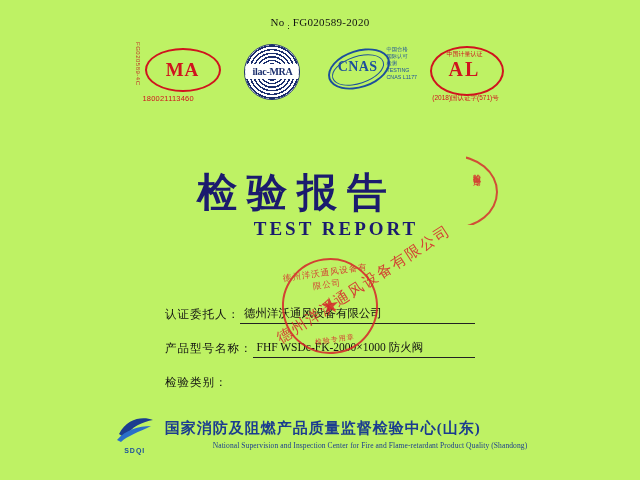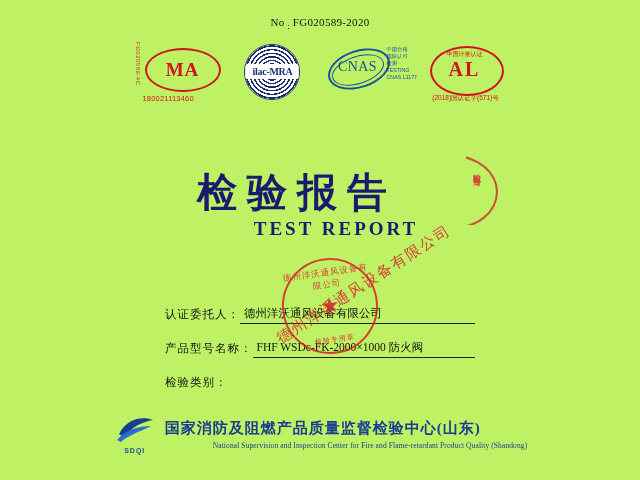--- a/index.html
+++ b/index.html
@@ -159,21 +159,21 @@
     border-radius: 50%;
     transform: rotate(-18deg);
   }
   .cnas-text {
     position: absolute;
     left: 4px;
     top: 13px;
     width: 58px;
     text-align: center;
     color: #1c4f9c;
-    font-weight: normal;
+    font-weight: bold;
     font-size: 14px;
     letter-spacing: 0.4px;
     font-family: "Liberation Serif", serif;
   }
   .cnas-right {
     position: absolute;
     left: 62px;
     top: 0px;
     font-size: 5.3px;
     line-height: 7px;

